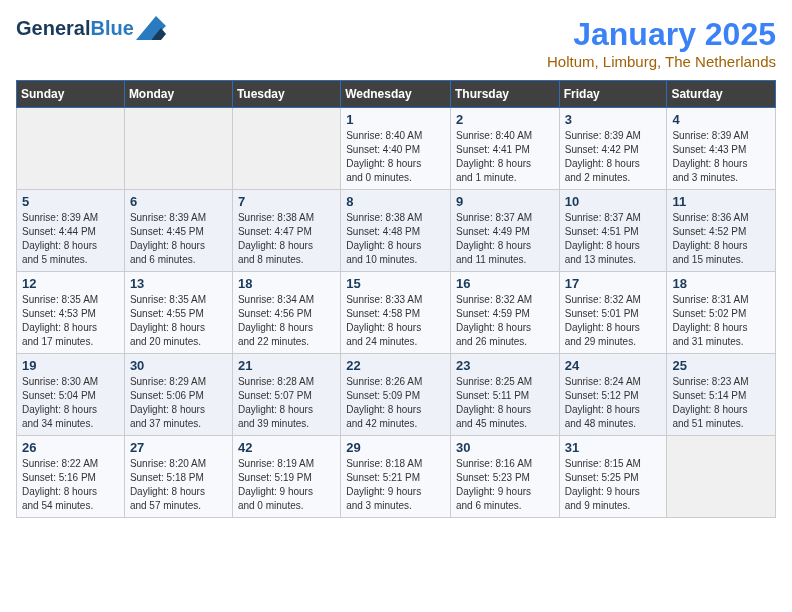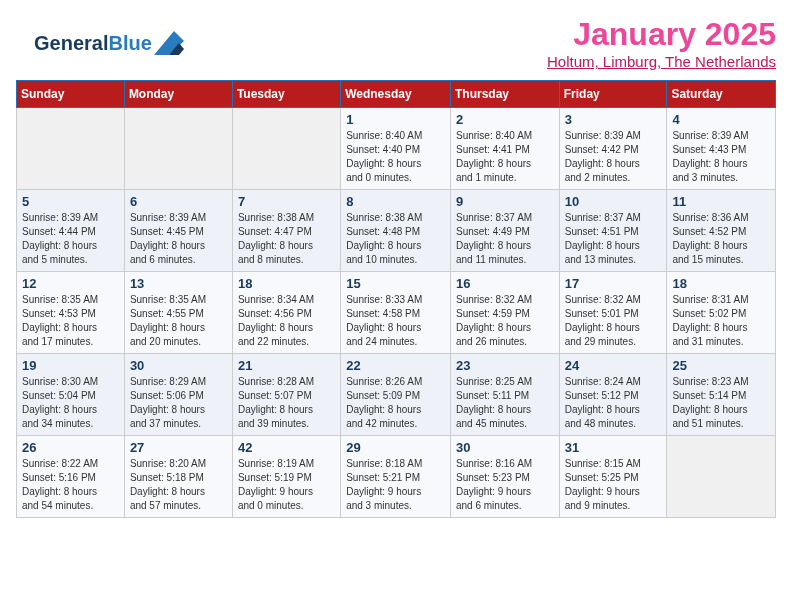--- a/index.html
+++ b/index.html
@@ -6,23 +6,22 @@
     body {
       font-family: Arial, sans-serif;
       background: #fff;
       width: 792px;
       min-height: 612px;
       padding: 16px;
     }
     .header {
       display: flex;
       justify-content: space-between;
-      align-items: center;
+      align-items: flex-start;
       margin-bottom: 10px;
-      margin-left: 18px;
     }
     .logo {
       display: flex;
       align-items: center;
     }
     .logo-text {
       font-size: 20px;
       font-weight: bold;
       color: #1a3a5c;
       line-height: 1.1;
@@ -34,34 +33,33 @@
       width: 30px;
       height: 24px;
       margin-left: 2px;
     }
     .title-block {
       text-align: right;
     }
     .month-title {
       font-size: 32px;
       font-weight: bold;
-      color: #ec4899;
+      color: #3b82f6;
     }
     .subtitle {
       font-size: 15px;
-      color: #be185d;
-      text-decoration: underline;
+      color: #a16207;
     }
     table {
       width: 100%;
       border-collapse: collapse;
       font-size: 11px;
     }
     thead tr th {
-      background: #b91c1c;
+      background: #404040;
       color: #fff;
       padding: 6px 4px;
       text-align: left;
       font-size: 12px;
       font-weight: bold;
       border: 1px solid #2a6db5;
     }
     tbody tr td {
       border: 1px solid #ccc;
       vertical-align: top;

